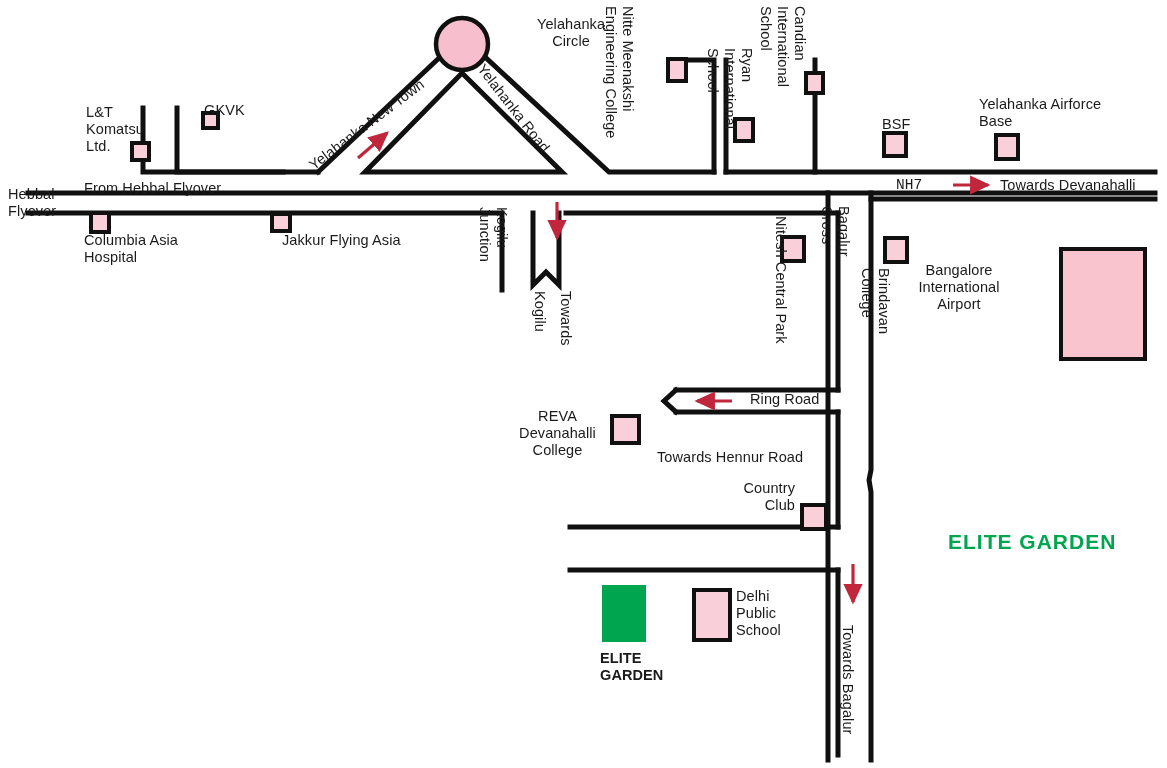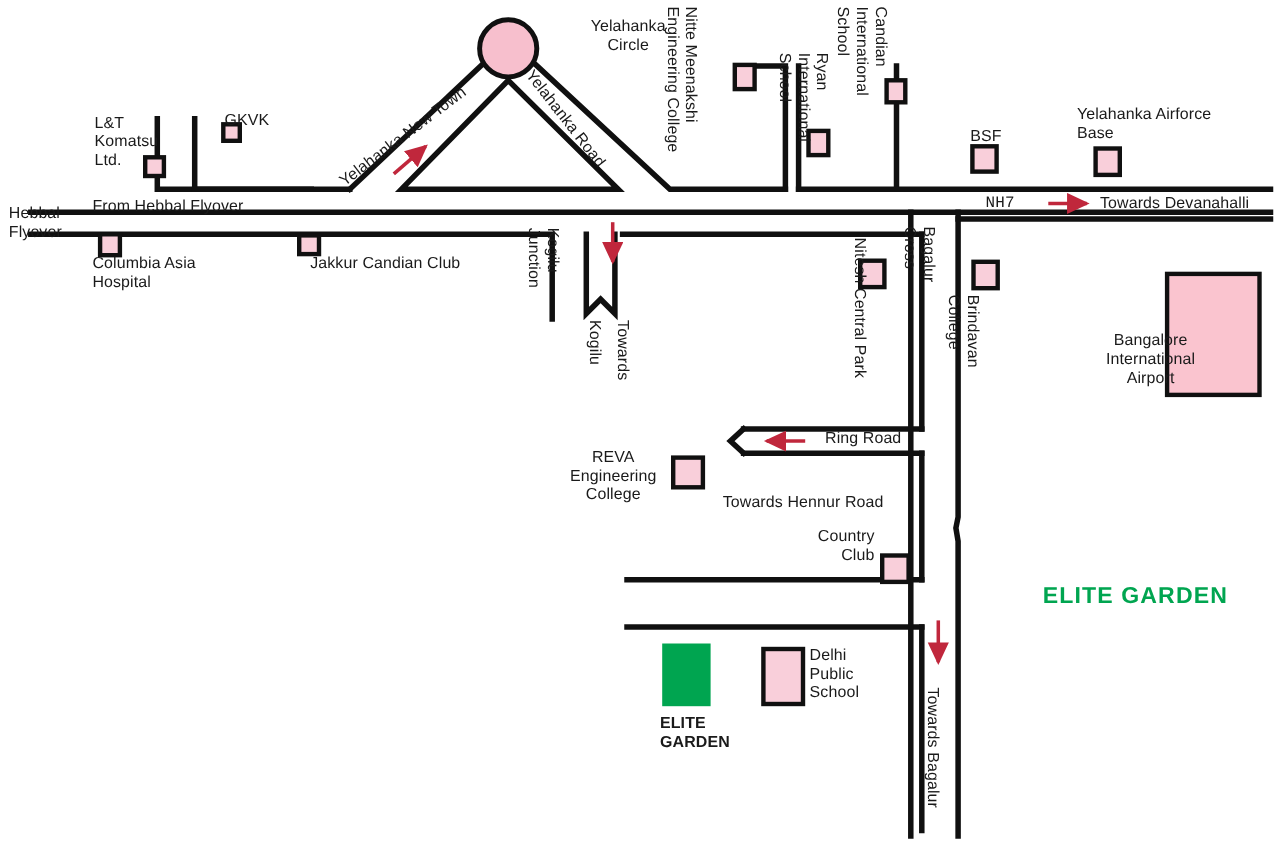--- a/index.html
+++ b/index.html
@@ -158,21 +158,21 @@
 Komatsu
 Ltd.</div>
 
   <div class="lbl" style="left:204px; top:102px;">GKVK</div>
 
   <div class="lbl" style="left:84px; top:180px;">From Hebbal Flyover</div>
 
   <div class="lbl" style="left:84px; top:232px;">Columbia Asia
 Hospital</div>
 
-  <div class="lbl" style="left:282px; top:232px;">Jakkur Candian Club</div>
+  <div class="lbl" style="left:282px; top:232px;">Jakkur Flying Asia</div>
 
   <div class="lbl" style="left:306px; top:160px; transform-origin:0 0; transform:rotate(-37deg);">Yelahanka New Town</div>
 
   <div class="lbl" style="left:487px; top:61px; transform-origin:0 0; transform:rotate(52deg);">Yelahanka Road</div>
 
   <div class="lbl center" style="left:497px; top:16px;margin-left:40px;">Yelahanka
 Circle</div>
 
   <div class="lbl rot-cw" style="left:636px; top:6px;">Nitte Meenakshi
 Engineering College</div>
@@ -202,28 +202,28 @@
   <div class="lbl rot-cw" style="left:574px; top:291px;">Towards</div>
 
   <div class="lbl rot-cw" style="left:789px; top:216px;">Nitesh Central Park</div>
 
   <div class="lbl rot-cw" style="left:852px; top:206px;">Bagalur
 Cross</div>
 
   <div class="lbl rot-cw" style="left:892px; top:268px;">Brindavan
 College</div>
 
-  <div class="lbl center" style="left:991px; top:262px; width:110px;margin-top:40px;">Bangalore
+  <div class="lbl center" style="left:904px; top:262px; width:110px;">Bangalore
 International
 Airport</div>
 
   <div class="lbl" style="left:750px; top:391px;">Ring Road</div>
 
   <div class="lbl center" style="left:505px; top:408px; width:105px;">REVA
-Engineering
+Devanahalli
 College</div>
 
   <div class="lbl" style="left:657px; top:421px;margin-top:28px;">Towards Hennur Road</div>
 
   <div class="lbl right" style="left:705px; top:480px; width:90px;">Country
 Club</div>
 
   <div class="lbl green big" style="left:948px; top:530px;">ELITE GARDEN</div>
 
   <div class="lbl bold" style="left:600px; top:650px;">ELITE

